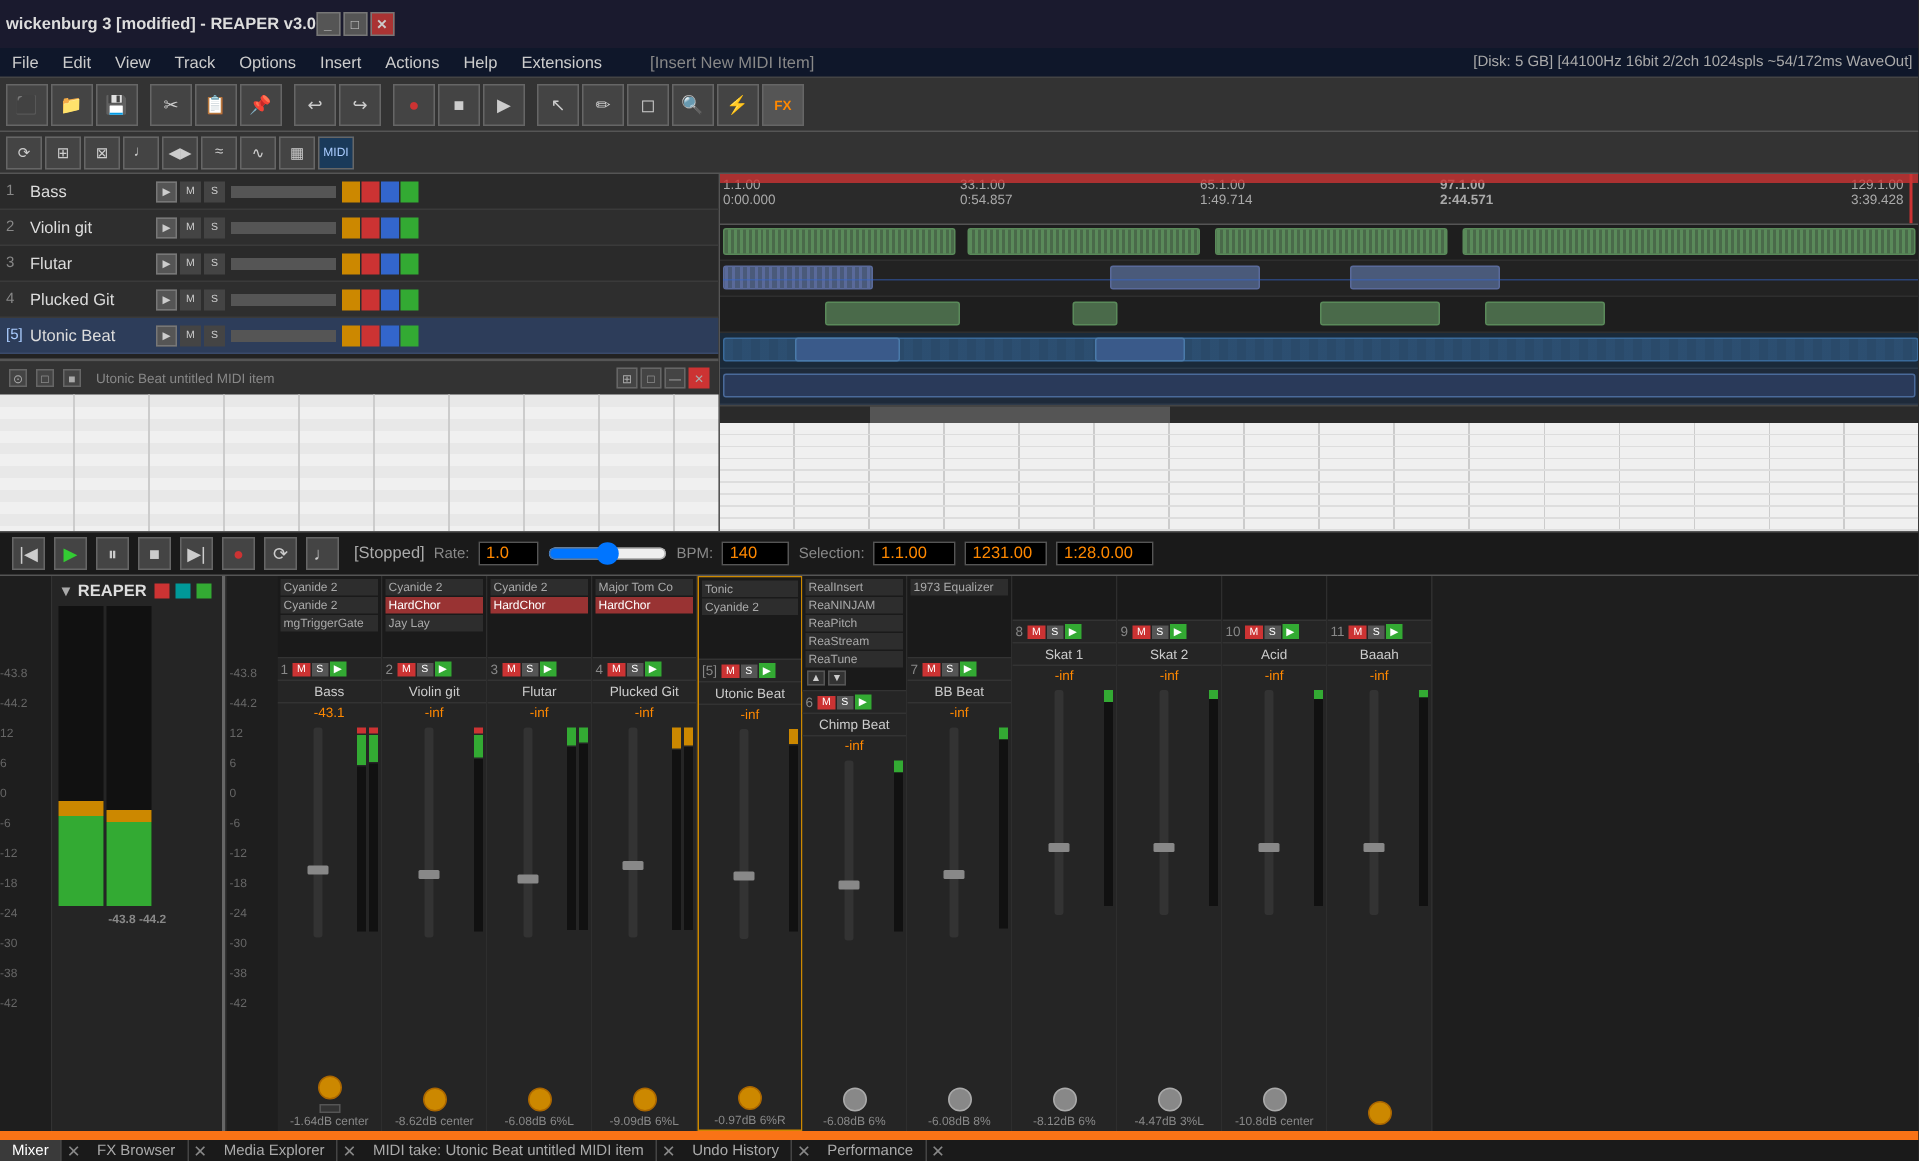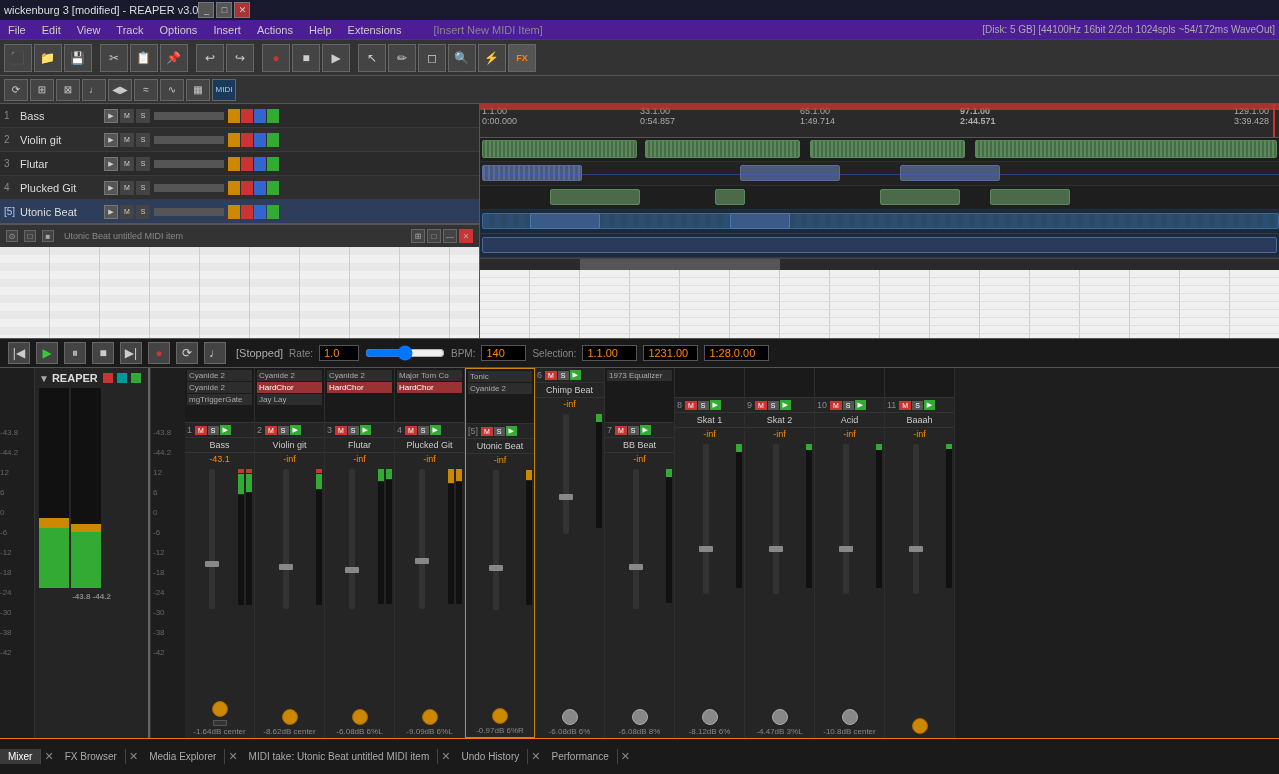--- a/index.html
+++ b/index.html
@@ -9,41 +9,42 @@
       background: #2a2a2a;
       font-family: 'Arial', sans-serif;
       font-size: 11px;
       color: #ccc;
       overflow: hidden;
     }
 
     
     #titlebar {
       background: #1a1a2e;
-      height: 20px;
+      height: 32px;
       display: flex;
       align-items: center;
       padding: 0 4px;
       color: #ddd;
       font-size: 11px;
+      font-weight: bold;
     }
     #titlebar-controls { display: flex; gap: 2px; }
     .title-btn {
       width: 16px; height: 16px;
       background: #555;
       border: 1px solid #777;
       color: #ccc;
       font-size: 9px;
       display: flex; align-items: center; justify-content: center;
       cursor: pointer;
     }
 
     
     #menubar {
-      background: #4c1d95;
+      background: #0f172a;
       height: 20px;
       display: flex;
       align-items: center;
       padding: 0 4px;
       gap: 8px;
       border-bottom: 1px solid #444;
     }
     .menu-item {
       color: #ccc;
       font-size: 11px;
@@ -148,25 +149,25 @@
       width: 60px;
     }
     .master-title {
       color: #ddd;
       font-size: 11px;
       font-weight: bold;
     }
 
     
     #bottom-tabs {
-      height: 36px;
+      height: 20px;
       background: #1a1a1a;
       display: flex;
       align-items: center;
-      border-top: 1px solid #f97316;
+      border-top: 6px solid #f97316;
     }
     .bottom-tab {
       padding: 2px 8px;
       font-size: 10px;
       color: #aaa;
       cursor: pointer;
       border-right: 1px solid #444;
     }
     .bottom-tab.active {
       background: #3a3a3a;
@@ -929,20 +930,31 @@
             <div style="width:6px;height:124px;background:#111;"></div>
           </div>
         </div>
         <div class="strip-bottom">
           <div style="width:16px;height:16px;background:#cc8800;border-radius:50%;border:1px solid #aa6600;cursor:pointer;margin:2px auto;"></div>
           <div style="font-size:8px;color:#888;text-align:center;">-0.97dB 6%R</div>
         </div>
       </div>
 
       <div class="strip">
+        <div class="strip-fx">
+          <div class="fx-tag">RealInsert</div>
+          <div class="fx-tag">ReaNINJAM</div>
+          <div class="fx-tag">ReaPitch</div>
+          <div class="fx-tag">ReaStream</div>
+          <div class="fx-tag">ReaTune</div>
+          <div style="display:flex;gap:2px;padding:1px;">
+            <div style="width:12px;height:10px;background:#333;border:1px solid #555;cursor:pointer;font-size:7px;display:flex;align-items:center;justify-content:center;">▲</div>
+            <div style="width:12px;height:10px;background:#333;border:1px solid #555;cursor:pointer;font-size:7px;display:flex;align-items:center;justify-content:center;">▼</div>
+          </div>
+        </div>
         <div class="strip-controls">
           <span class="sc-num">6</span>
           <span class="btn-m">M</span>
           <span class="btn-s">S</span>
           <span class="btn-g">▶</span>
         </div>
         <div class="strip-name">Chimp Beat</div>
         <div style="text-align:center;color:#ff8800;font-size:9px;padding:1px;">-inf</div>
         <div class="strip-fader-area">
           <div class="fader-col">

